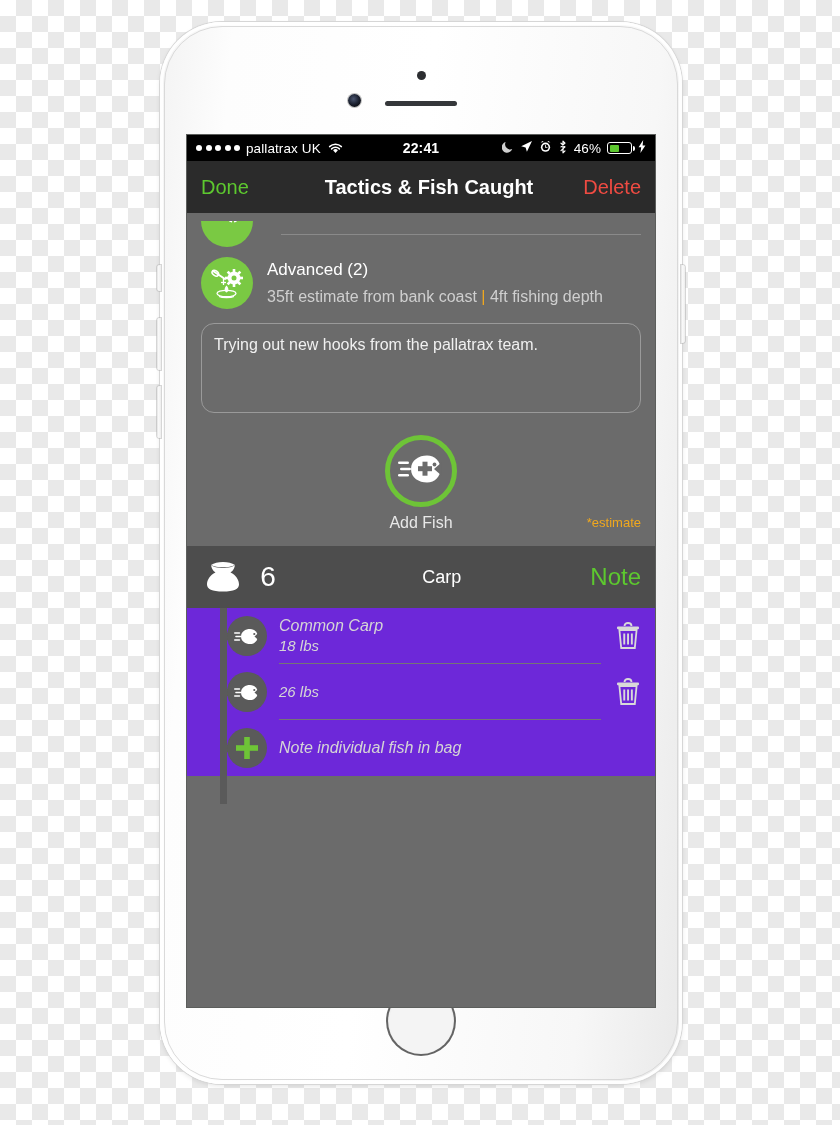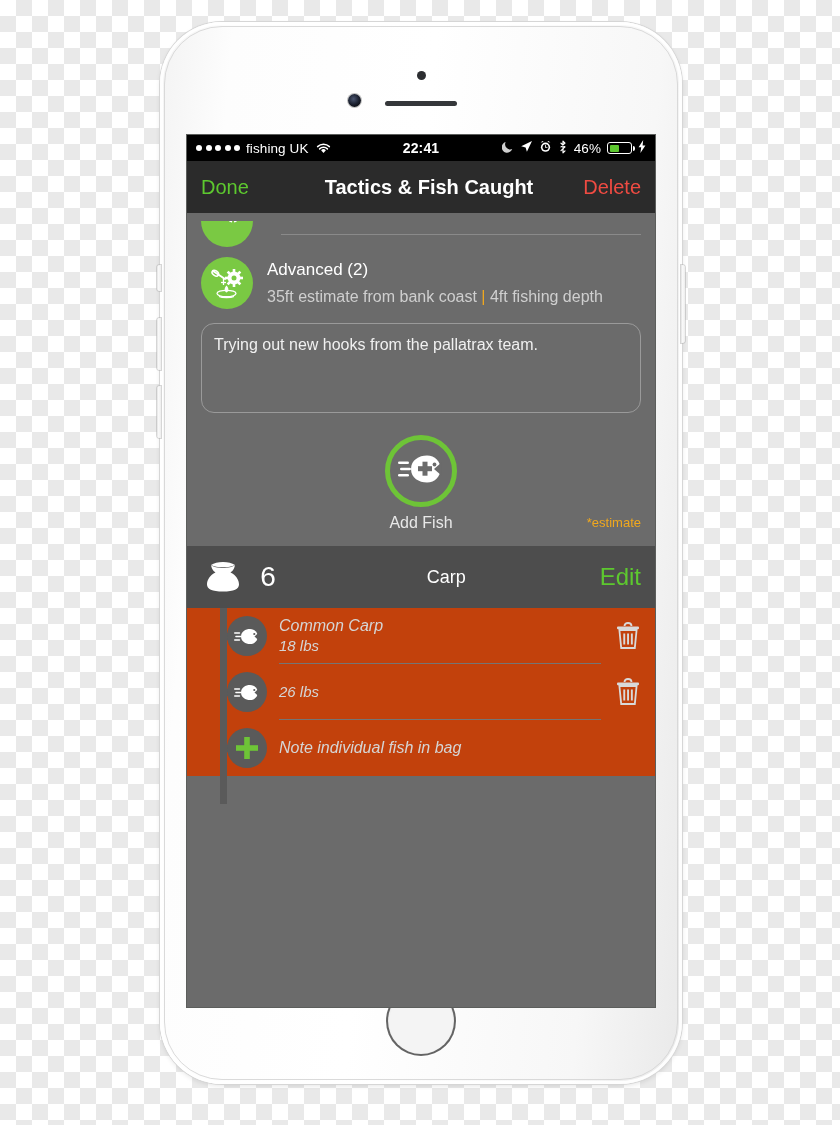--- a/index.html
+++ b/index.html
@@ -177,21 +177,21 @@
   #bag-count { color:#fff; font-size:28px; width:34px; text-align:center; }
   #bag-text { flex:1; margin-left:8px;text-align:center; }
   #bag-species { color:#fff; font-size:18px; line-height:21px; }
   #bag-total {
     color:#e2e2e2; font-size:14px; font-style:italic; font-weight:bold; line-height:19px;
   }
   .bag-total-num { color:#f0a81e; }
   #bag-edit { color:#5dc82f; font-size:24px; }
 
   
-  #fish-list { position:relative; background:#c2410c; }
+  #fish-list { position:relative; background:#6d28d9; }
   #tree-line {
     position:absolute; left: 33px; top:0; width: 7px;
     background:#5a5a5a;
   }
   .fish-row {
     display:flex; align-items:center; height: 56px;
     padding-left: 40px; padding-right:14px; position:relative;
   }
   .fish-elbow {
     position:absolute; left:33px; width:22px; height:7px; background:#5a5a5a;
@@ -236,21 +236,21 @@
   <div id="screen">
 
     <div id="status-bar">
       <div id="carrier-dots">
         <i></i>
           <i></i>
           <i></i>
           <i></i>
           <i></i>
       </div>
-      <span id="carrier-name">fishing UK</span>
+      <span id="carrier-name">pallatrax UK</span>
       <span id="wifi-icon">
         <svg width="15" height="12" viewBox="0 0 15 12">
           <path d="M7.5 10.9 L5.1 8.3 a3.4 3.4 0 0 1 4.8 0 Z" fill="#fff"></path>
           <path d="M3.6 6.9 a5.6 5.6 0 0 1 7.8 0" stroke="#fff" stroke-width="1.5" fill="none" stroke-linecap="round"></path>
           <path d="M1.6 4.6 a8.6 8.6 0 0 1 11.8 0" stroke="#fff" stroke-width="1.5" fill="none" stroke-linecap="round"></path>
         </svg>
       </span>
       <span id="status-time">22:41</span>
       <div id="status-right">
         <span>
@@ -373,21 +373,21 @@
         <span id="bag-icon">
           <svg width="44" height="44" viewBox="0 0 44 44">
             <path d="M10 12 C14 16 30 16 34 12 C33 17 31 18.5 29.5 19.5 C35 22 38 27 38 31.5 C38 36 33 38.5 22 38.5 C11 38.5 6 36 6 31.5 C6 27 9 22 14.5 19.5 C13 18.5 11 17 10 12 Z" fill="#fff"></path>
             <path d="M10 12 C13 10 17 9 22 9 C27 9 31 10 34 12 C31 13.5 27 14.3 22 14.3 C17 14.3 13 13.5 10 12 Z" fill="#fff"></path>
           </svg>
         </span>
         <span id="bag-count">6</span>
         <span id="bag-text">
           <span id="bag-species">Carp</span>
         </span>
-        <span id="bag-edit">Edit</span>
+        <span id="bag-edit">Note</span>
       </div>
 
       <div id="fish-list">
         <div id="tree-line" style="height:196px;"></div>
 
         <div class="fish-row">
           <span class="fish-elbow"></span>
           <span class="fish-avatar">
             <svg width="26" height="19" viewBox="0 0 26 19">
               <path d="M7 9.5 C7 4.6 11.5 2 16 2 C20.5 2 23.8 5.3 23.8 9.5 C23.8 13.7 20.5 17 16 17 C11.5 17 7 14.4 7 9.5 Z" fill="#fff"></path>

